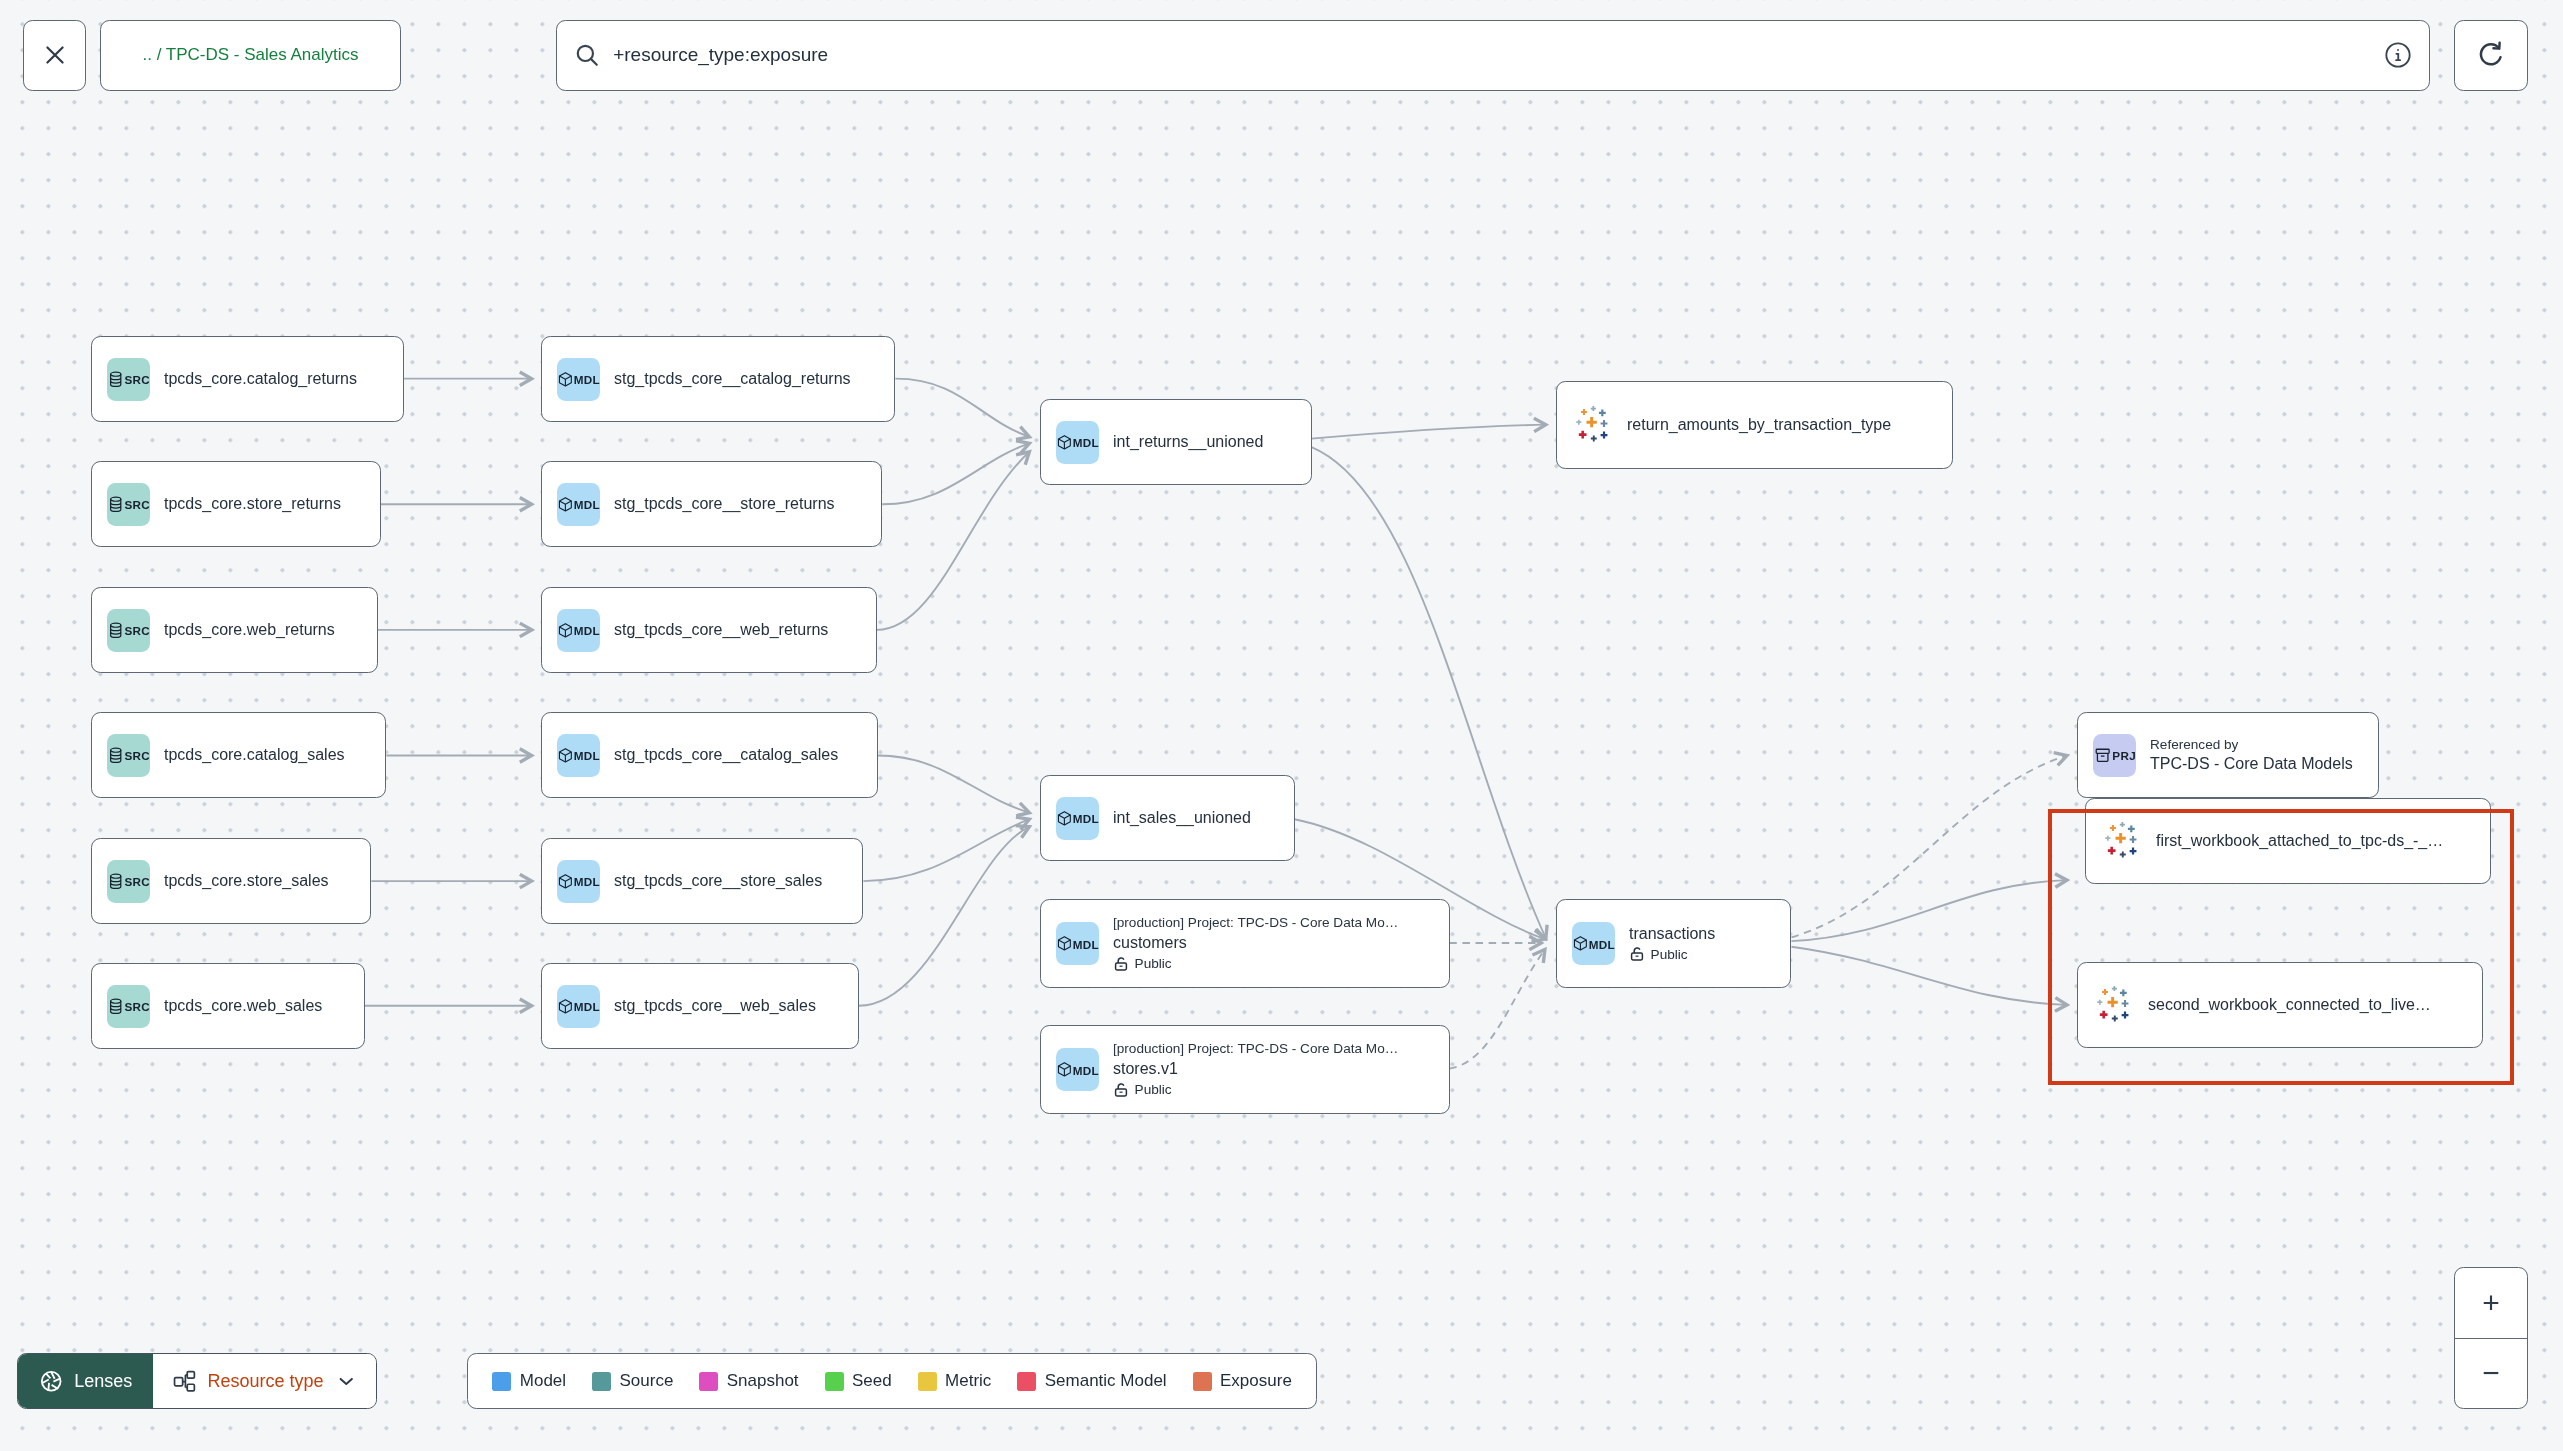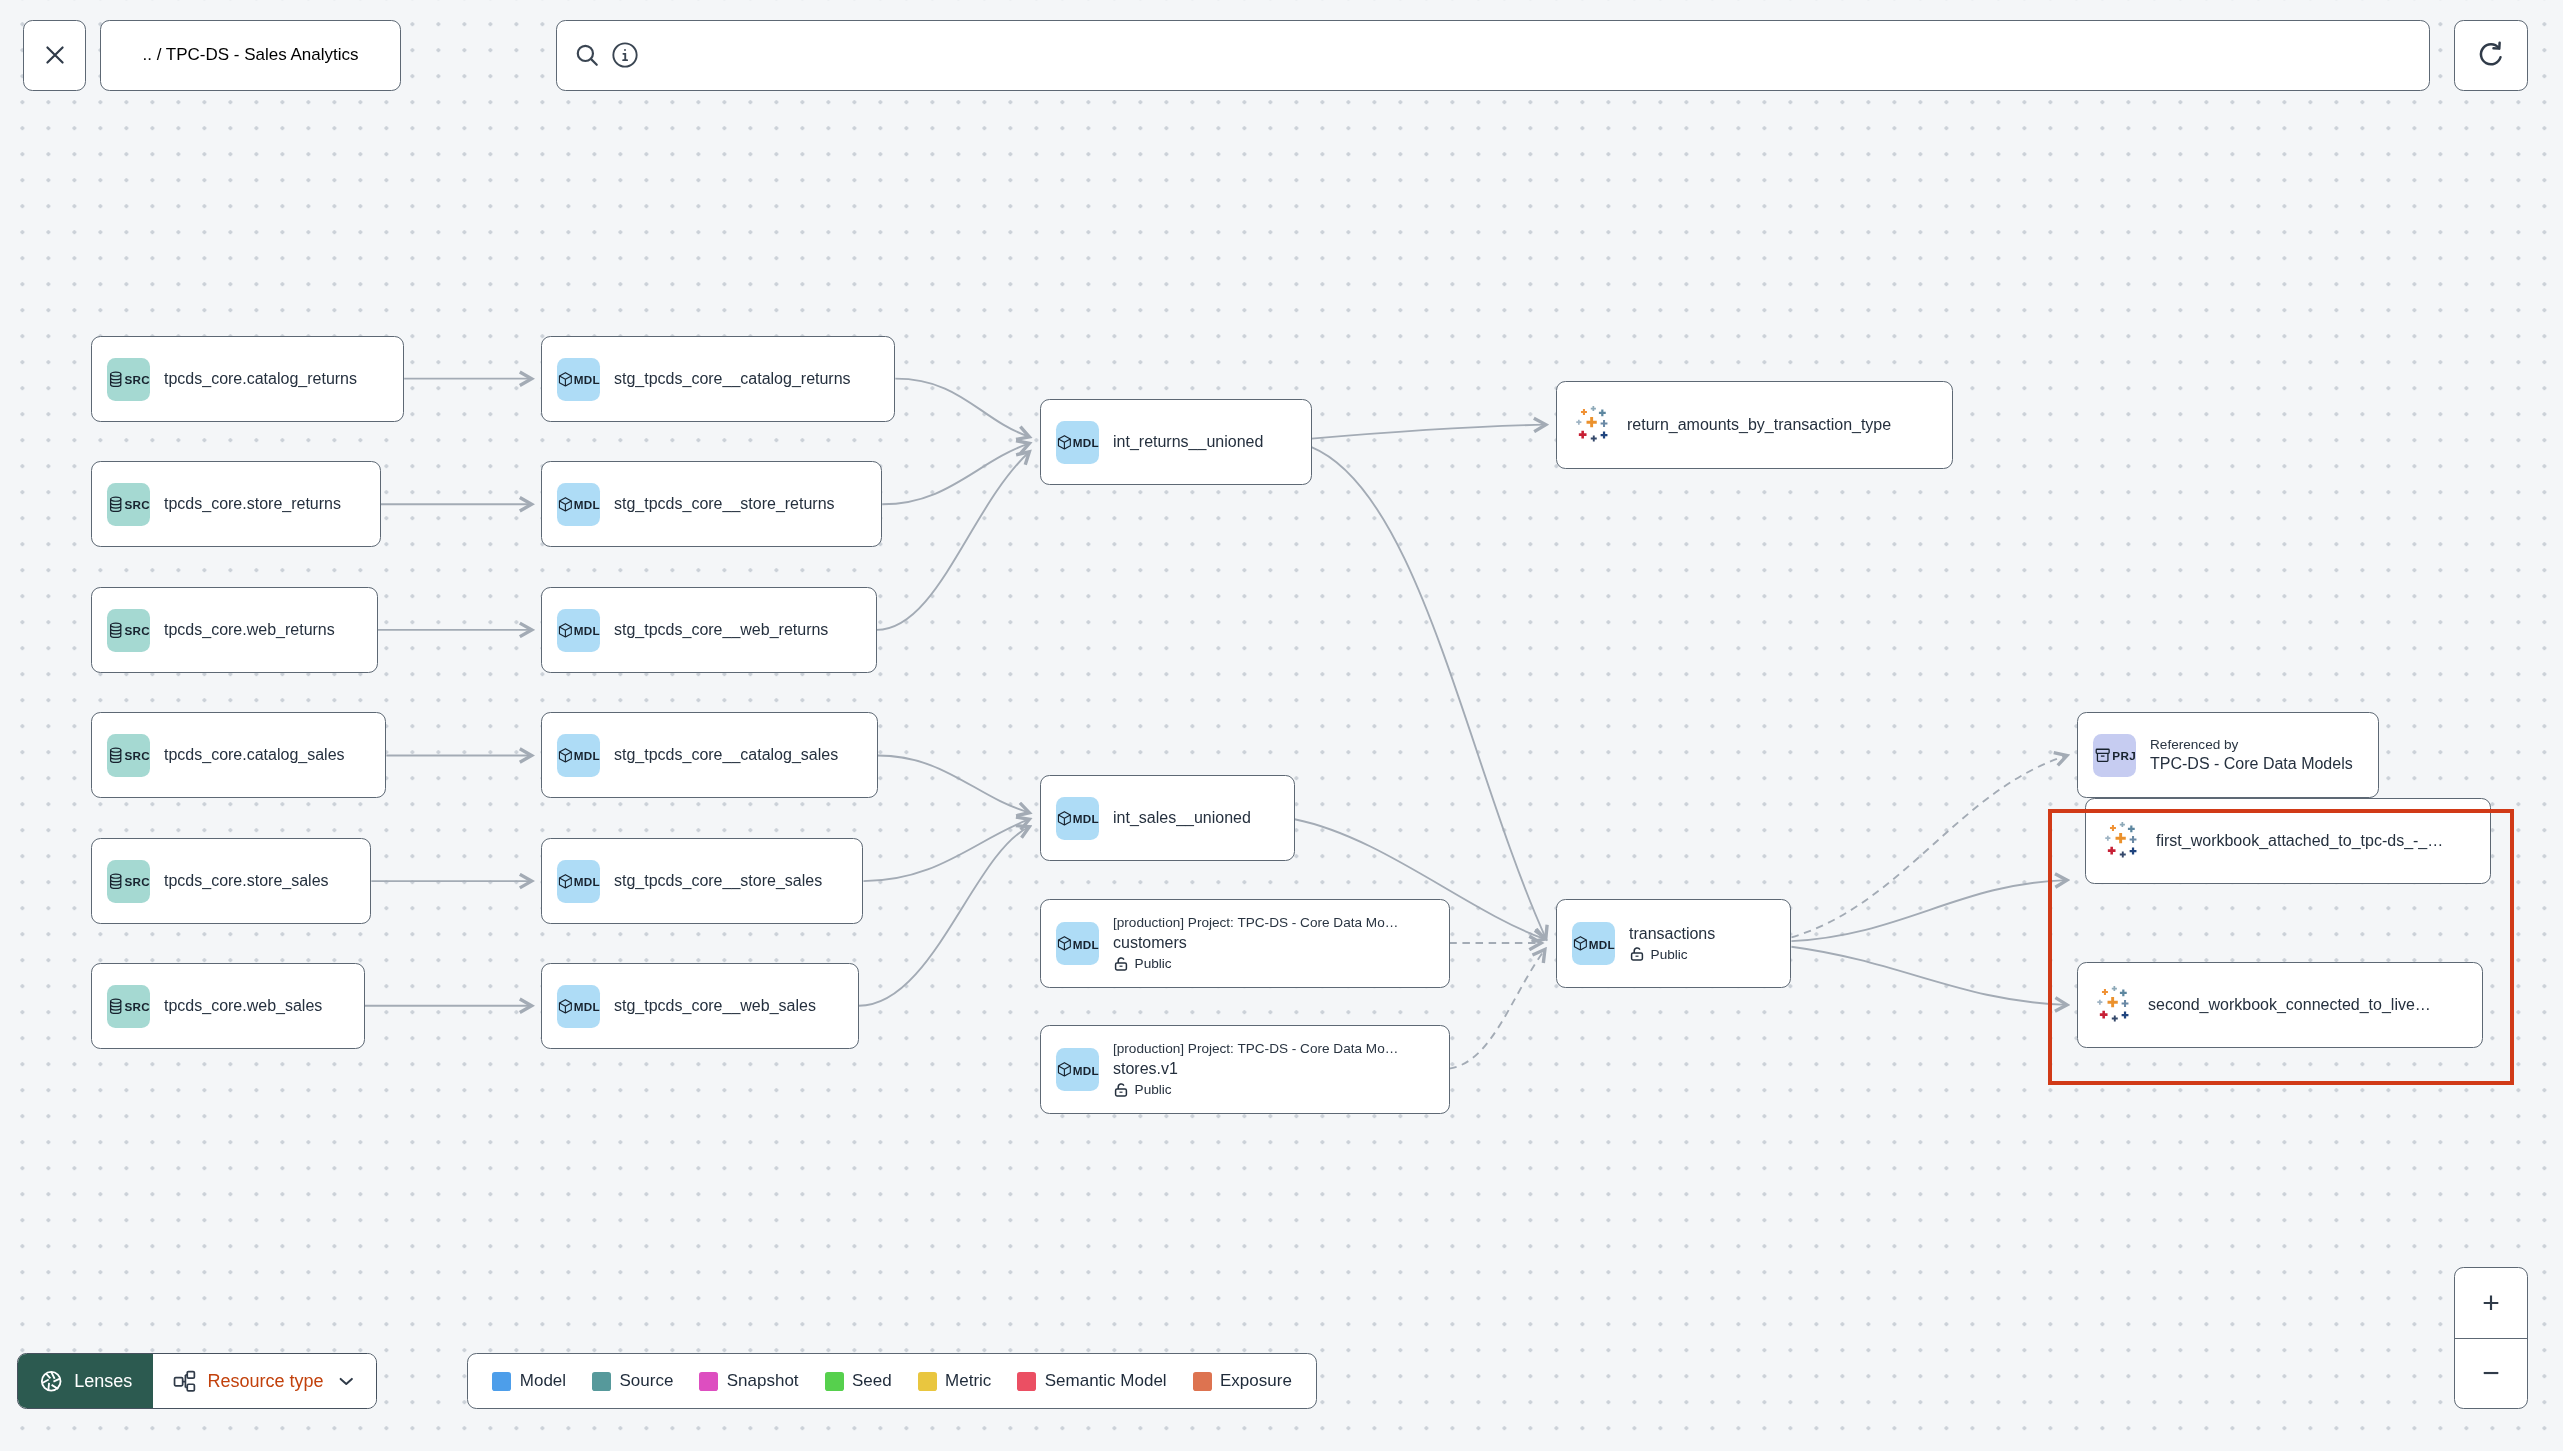--- a/index.html
+++ b/index.html
@@ -6,21 +6,21 @@
   body{
     width:2563px;height:1451px;position:relative;overflow:hidden;
     font-family:"Liberation Sans",sans-serif;color:#1f2b3a;
     background-color:#f4f6f8;
     background-image:radial-gradient(circle,#cbd1d8 1.6px,transparent 1.8px);
     background-size:26px 26px;background-position:9.4px 11.2px;
   }
   
   .topbtn{position:absolute;background:#fff;border:1.9px solid #5d6874;border-radius:9.4px;
     display:flex;align-items:center;justify-content:center;box-sizing:border-box;cursor:pointer;}
-  #breadcrumb{justify-content:center;font-size:17px;color:#000000;}
+  #breadcrumb{justify-content:center;font-size:17px;color:#15803d;}
   #searchbar{position:absolute;background:#fff;border:1.9px solid #5d6874;border-radius:9.4px;
     display:flex;align-items:center;box-sizing:border-box;padding:0 17px;gap:11.2px;}
   #searchbar input{flex:1;border:none;outline:none;font-family:inherit;font-size:19px;color:#25303e;background:transparent;}
   
   .node{position:absolute;background:#fff;border:1.9px solid #5d6874;border-radius:9.4px;
     display:flex;align-items:center;gap:14px;padding:0 15px;box-sizing:border-box;cursor:pointer;}
   .badge{width:43px;height:43px;border-radius:8.4px;display:flex;flex-direction:row;
     align-items:center;justify-content:center;flex:0 0 auto;color:#17222e;}
   .badge .bl{font-size:11.7px;font-weight:600;line-height:1;margin-top:1.9px;letter-spacing:0.3px;}
   .badge.src{background:#a5d9d2}
@@ -359,20 +359,21 @@
     </svg>
 </div>
 <div class="topbtn" id="breadcrumb" style="left:100px;top:19.7px;width:301px;height:71px;">
   <span>.. / TPC-DS - Sales Analytics</span>
 </div>
 <div id="searchbar" style="left:556px;top:19.7px;width:1874px;height:71px;">
   <svg width="26" height="26" viewBox="0 0 24 24" fill="none" stroke="#3a4552" stroke-width="2" stroke-linecap="round">
       <circle cx="10.5" cy="10.5" r="7"></circle>
       <path d="M15.8 15.8 L21 21"></path>
     </svg>
+  <input type="text" value="+resource_type:exposure" style="">
   <svg width="28" height="28" viewBox="0 0 24 24" fill="none" stroke="#3a4552" stroke-width="1.6">
       <circle cx="12" cy="12" r="10"></circle>
       <path d="M12 7.6 v.2 M10.6 11 h1.6 v5.2 M10.4 16.4 h3.4" stroke-linecap="round"></path>
     </svg>
 </div>
 <div class="topbtn" style="left:2454px;top:19.7px;width:74px;height:71px;">
   <svg width="30" height="30" viewBox="0 0 24 24" fill="none" stroke="#303b49" stroke-width="2" stroke-linecap="round" stroke-linejoin="round">
       <path d="M19.6 13.8 A8 8 0 1 1 18.2 6.4"></path>
       <polyline points="18.9,2.2 18.6,6.9 14,6.6"></polyline>
     </svg>

